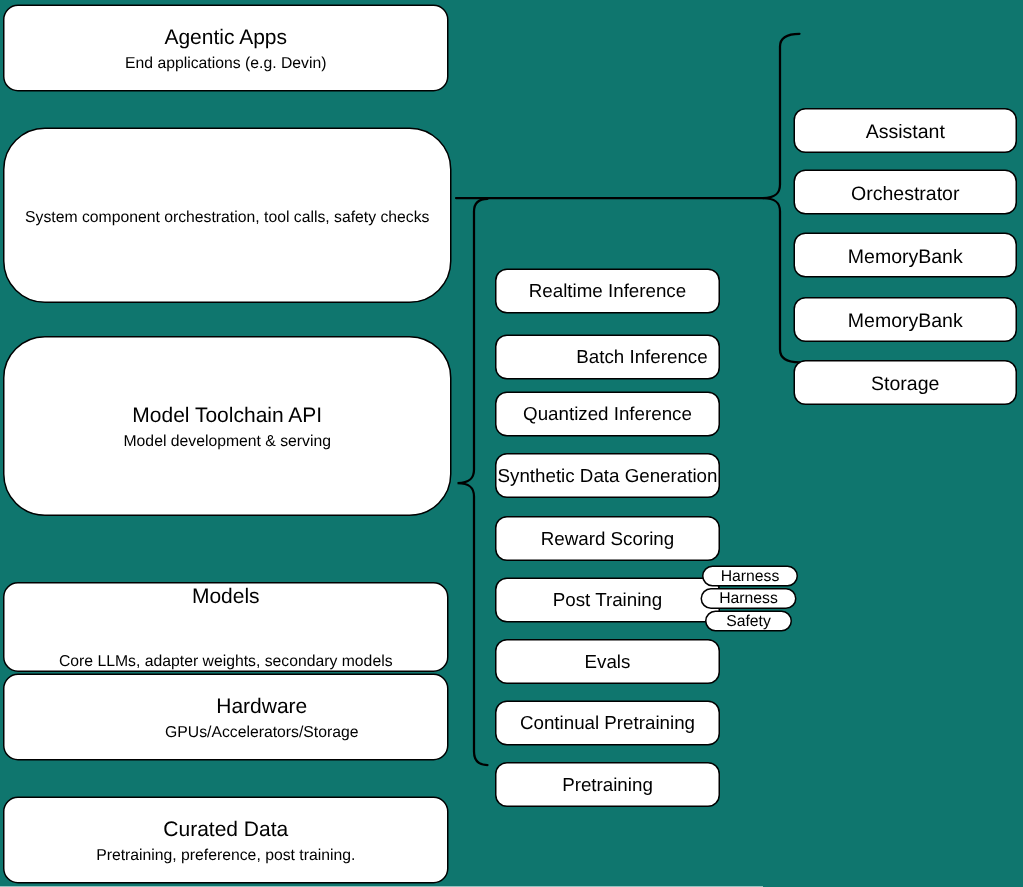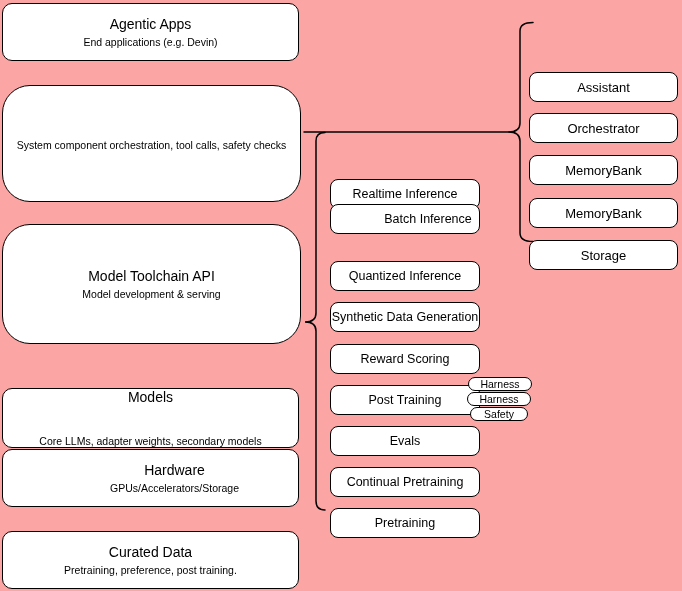--- a/index.html
+++ b/index.html
@@ -1,20 +1,20 @@
 <!DOCTYPE html>
 <html><head>
 <meta charset="utf-8">
 <style>
   html, body { margin: 0; padding: 0; background: #ffffff; }
   #canvas {
     position: relative;
     width: 682px;
     height: 591px;
-    background: #fca5a5;
+    background: #0f766e;
     font-family: "Liberation Sans", "DejaVu Sans", sans-serif;
     color: #000000;
     overflow: hidden;
   }
   .node {
     position: absolute;
     box-sizing: border-box;
     background: #ffffff;
     border: 1.5px solid #000000;
     display: flex;
@@ -98,21 +98,21 @@
     <div class="box-title">Hardware</div>
     <div class="box-sub">GPUs/Accelerators/Storage</div>
   </div>
 
   <div class="node left-node" style="top:531px;height:58px;">
     <div class="box-title">Curated Data</div>
     <div class="box-sub">Pretraining, preference, post training.</div>
   </div>
 
   <div class="node mid-node" style="top:142px;">Realtime Inference</div>
-  <div class="node mid-node" style="top:167px;padding-left:46px;">Batch Inference</div>
+  <div class="node mid-node" style="top:186px;padding-left:46px;">Batch Inference</div>
   <div class="node mid-node" style="top:224px;">Quantized Inference</div>
   <div class="node mid-node" style="top:265px;">Synthetic Data Generation</div>
   <div class="node mid-node" style="top:307px;">Reward Scoring</div>
   <div class="node mid-node" style="top:348px;">Post Training</div>
   <div class="node mid-node" style="top:389px;">Evals</div>
   <div class="node mid-node" style="top:430px;">Continual Pretraining</div>
   <div class="node mid-node" style="top:471px;">Pretraining</div>
 
   <div class="pill" style="left:468px;top:377px;width:64px;">Harness</div>
   <div class="pill" style="left:467px;top:392px;width:64px;">Harness</div>

